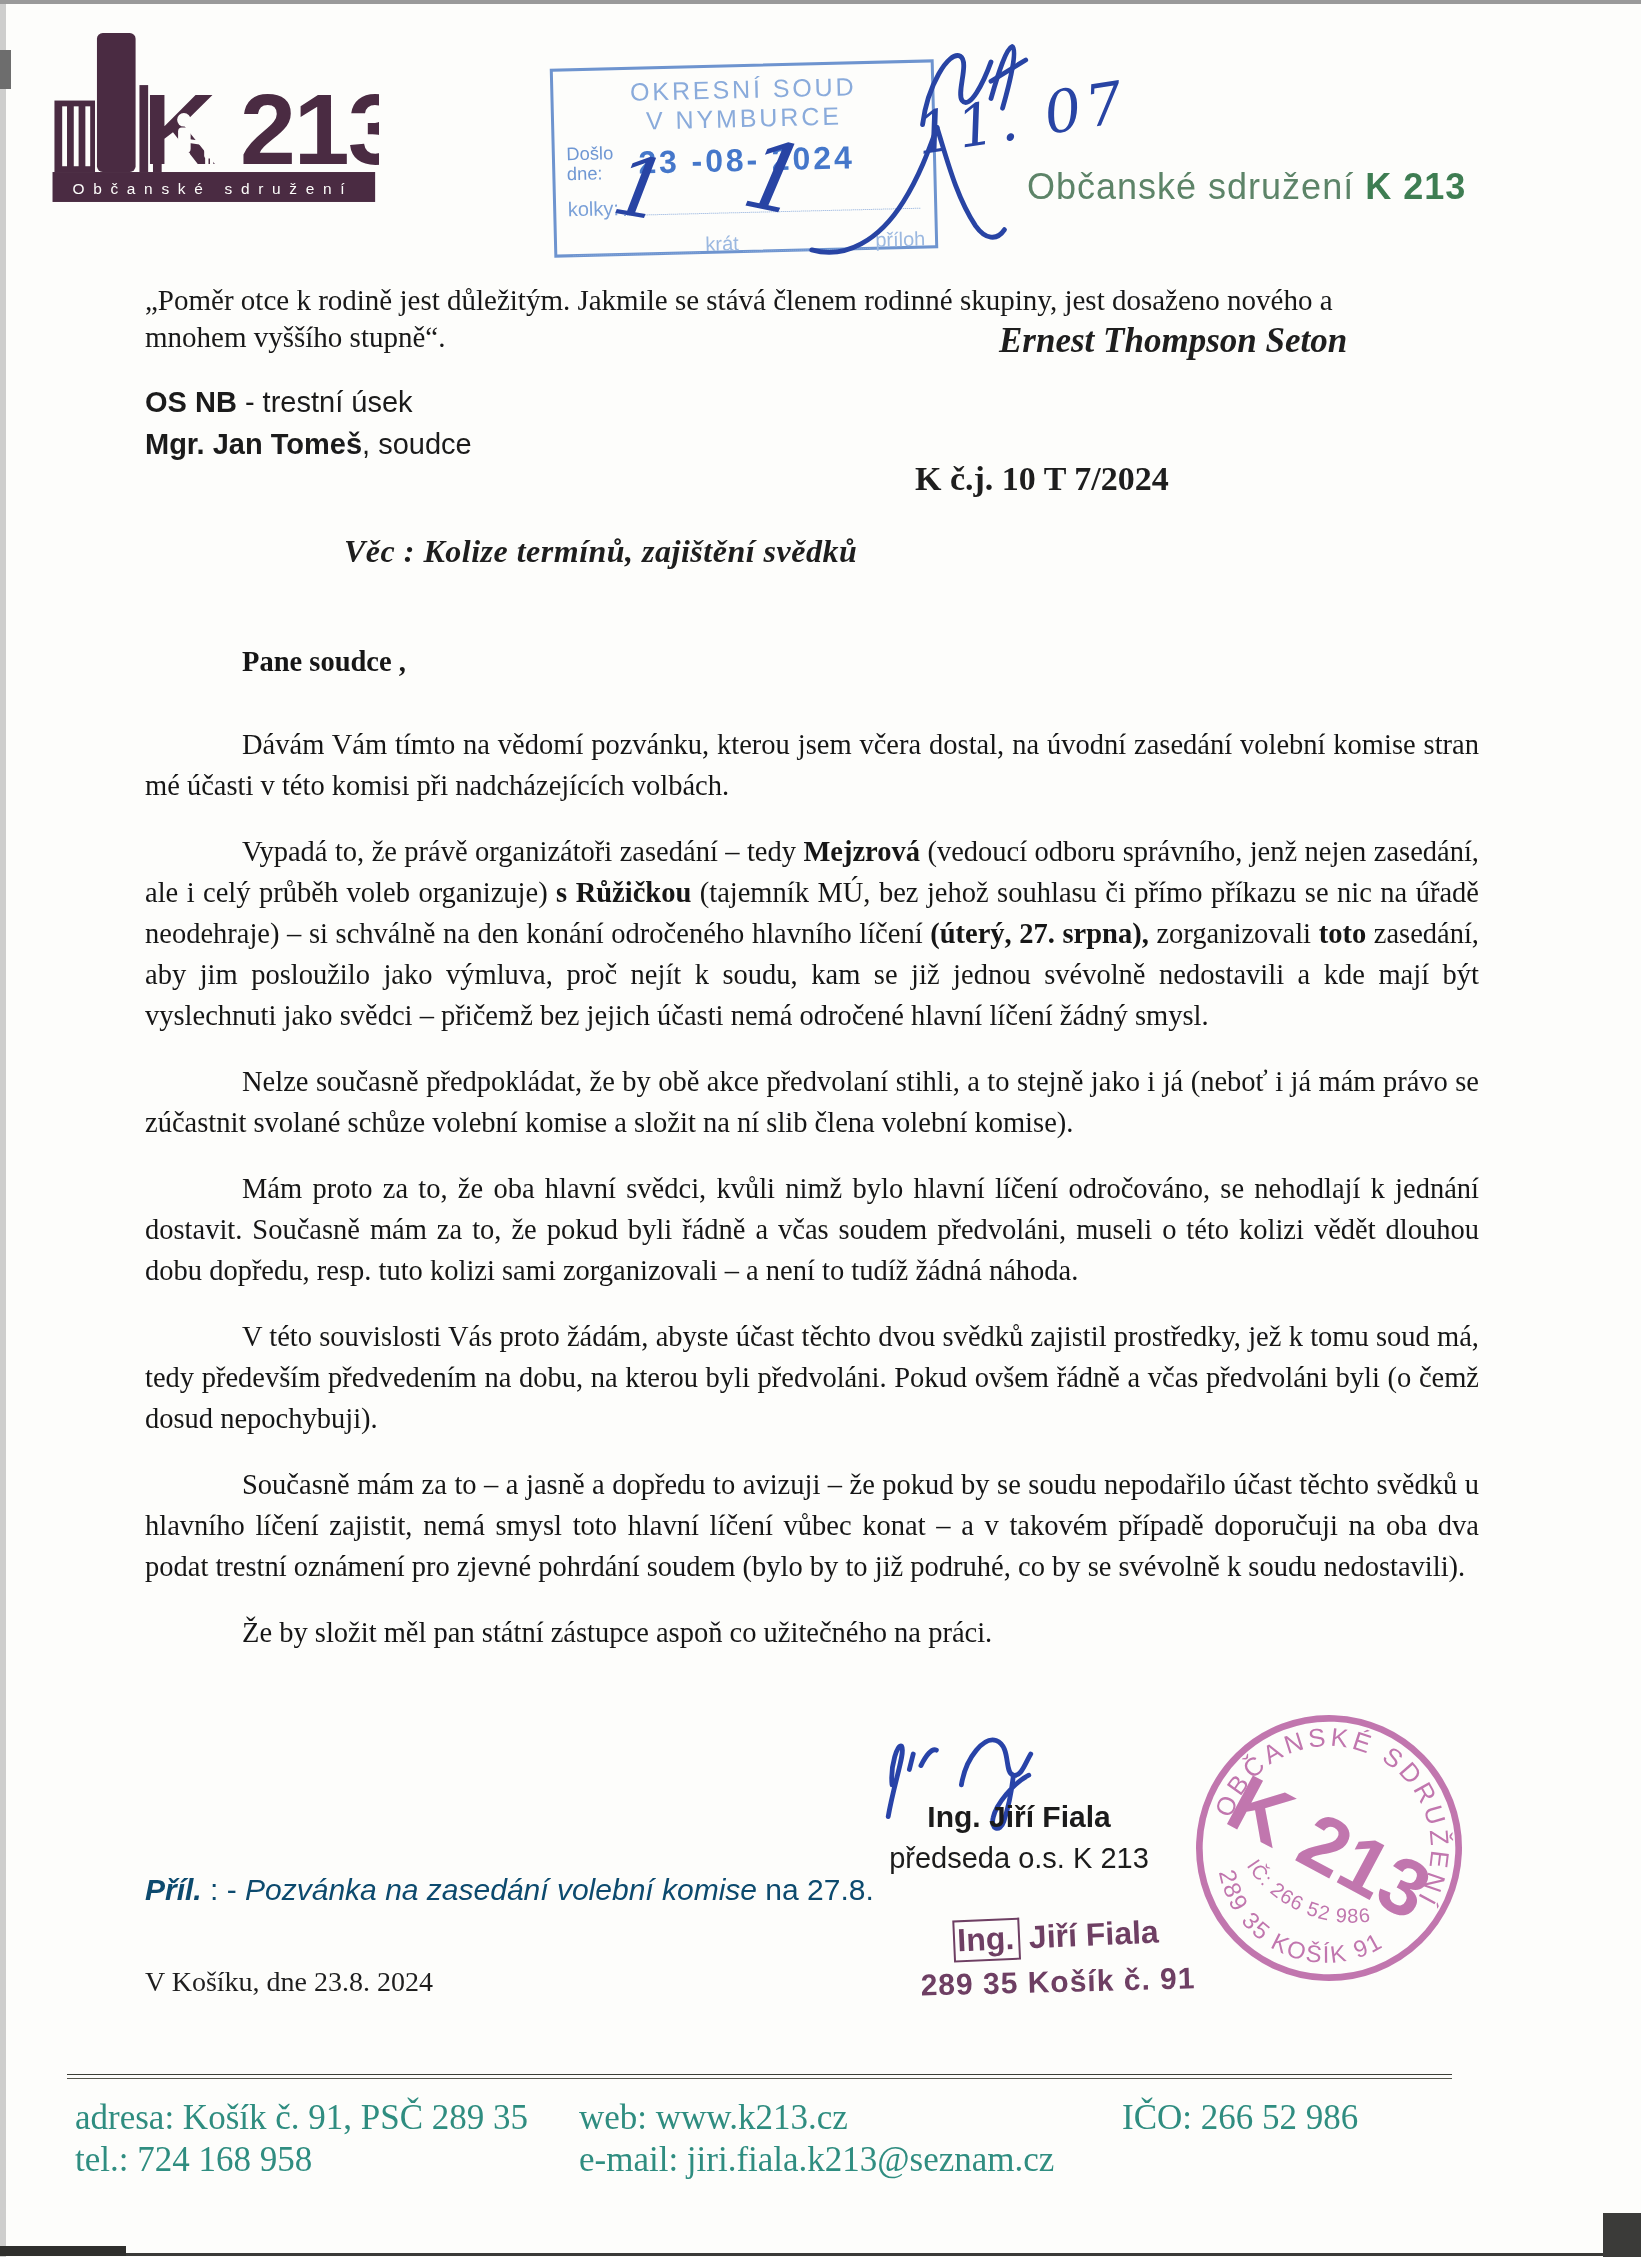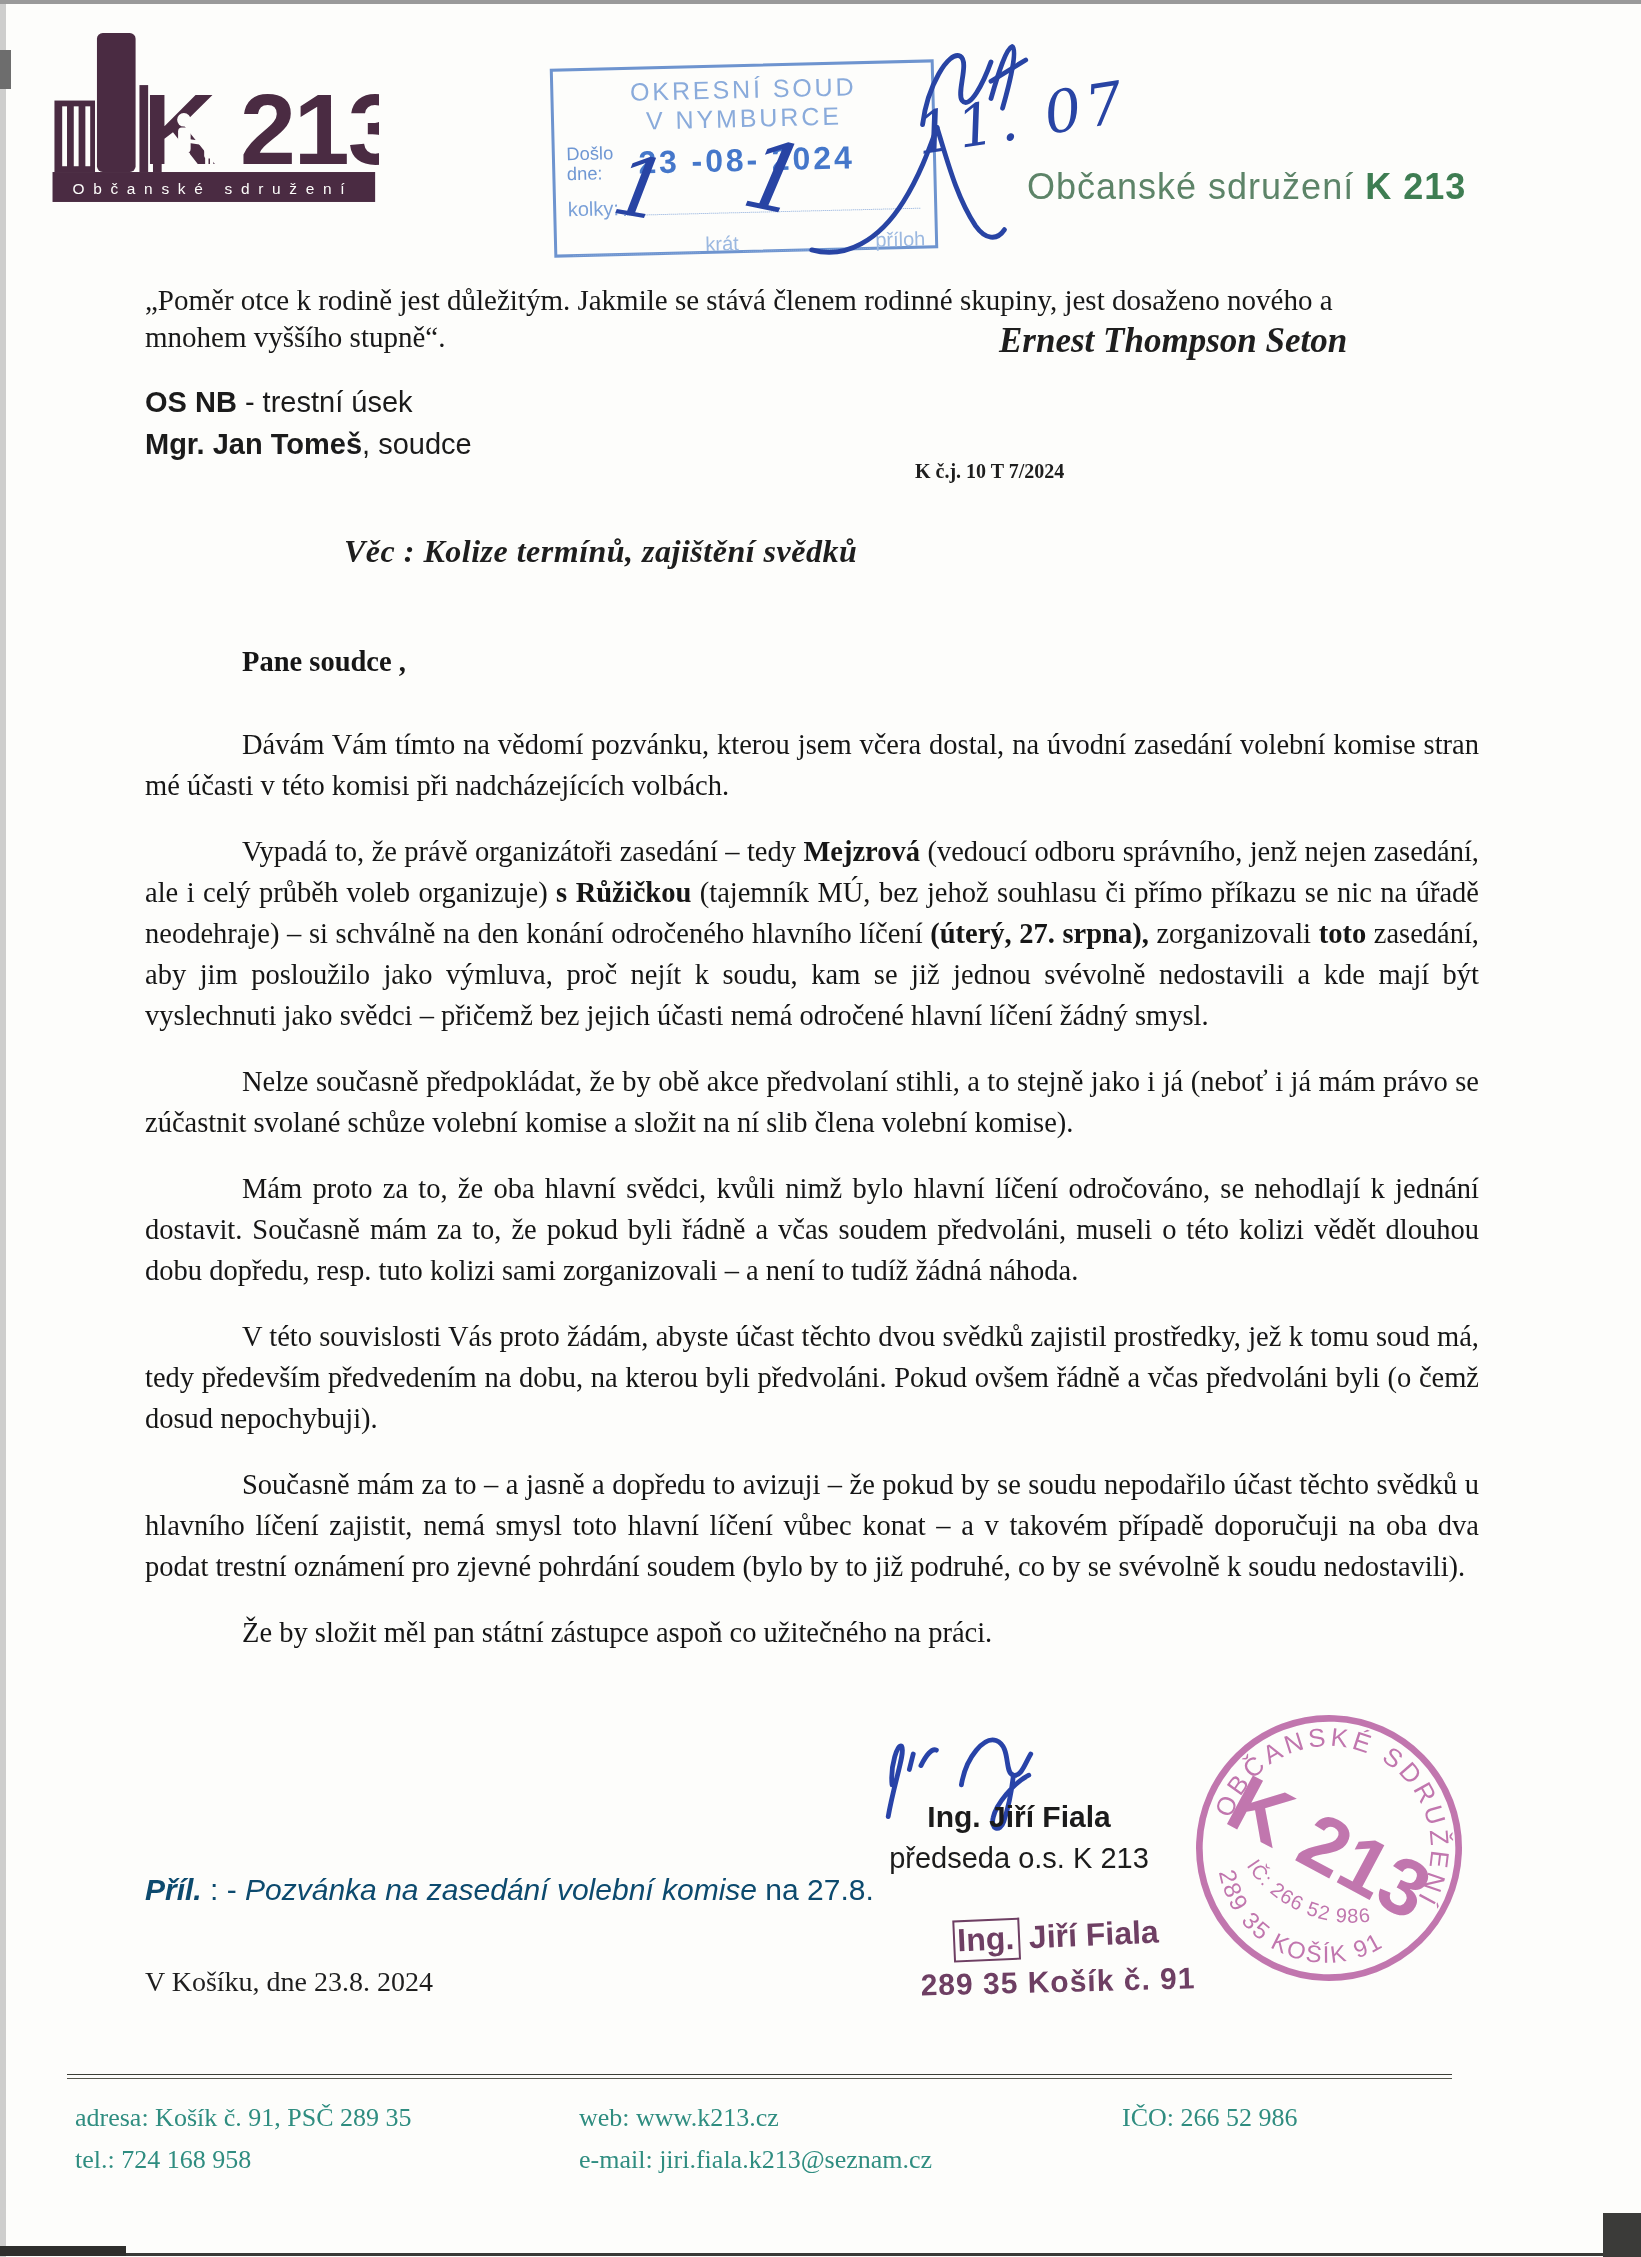--- a/index.html
+++ b/index.html
@@ -36,21 +36,21 @@
     color:#2844a4; line-height:1; }
   .hw-note { left:915px; top:85px; font-size:58px; letter-spacing:4.8px; transform:rotate(-9deg); }
   .hw-digit-1 { left:614px; top:143px; font-size:83px; transform:rotate(10deg); }
   .hw-digit-2 { left:745px; top:127px; font-size:95px; transform:rotate(12deg); }
 
   
   .quote { left:145px; top:278px; font-size:29px; line-height:37px; color:#181818; }
   .quote-attrib { left:999px; top:317px; font-size:35px; font-weight:bold; font-style:italic; }
   .addressee { left:145px; top:377px; font-family:"Liberation Sans", sans-serif;
     font-size:29px; line-height:42px; color:#1b1b1b; }
-  .reference { left:915px; top:456px; font-size:20px; font-weight:bold; }
+  .reference { left:915px; top:456px; font-size:34px; font-weight:bold; }
   .subject { left:344px; top:529px; font-size:32px; font-weight:bold; letter-spacing:0.5px;font-style:italic; }
 
   
   .letter { left:145px; top:637px; width:1334px; font-size:28.5px; line-height:41px;
     text-align:justify; color:#161616; }
   .letter p { margin:0 0 25px 0; text-indent:97px; }
   .letter .salutation { font-weight:bold; margin-bottom:42px; }
 
   
   .sig-block { left:874px; top:1796px; width:290px; text-align:center;
@@ -67,21 +67,21 @@
   
   .attachment { left:145px; top:1869px; font-family:"Liberation Sans", sans-serif;
     font-size:30px; color:#0c4a6e; }
   .attachment .lbl { font-weight:bold; font-style:italic; }
   .attachment .ttl { font-style:italic; }
   .dateline { left:145px; top:1962px; font-size:28px; }
 
   
   .footer-rule { left:67px; top:2070px; width:1385px; height:2.9px;
     border-top:1.9px solid #3c3e36; border-bottom:1.9px solid #55564c; }
-  .footer-col { font-size:26px; line-height:42px; color:#2f8d80; }
+  .footer-col { font-size:35px; line-height:42px; color:#2f8d80; }
   .fc1 { left:75px;  top:2093px; }
   .fc2 { left:579px; top:2093px; }
   .fc3 { left:1122px; top:2093px; }
 
   
   .edge-strip { left:0; top:0; width:5.8px; height:2257px; background:#c2c2c2; opacity:.8; }
   .edge-mark { left:0; top:46px; width:10.6px; height:39px; background:#6d6d6d; }
   .bottom-line { left:0; top:2249px; width:1641px; height:2.9px; background:#3a3a38; }
   .bottom-line-left { left:0; top:2242px; width:126px; height:9.7px; background:#2f2f2d; }
   .corner-block { left:1603px; top:2209px; width:39px; height:48px; background:#3b3b39; }

